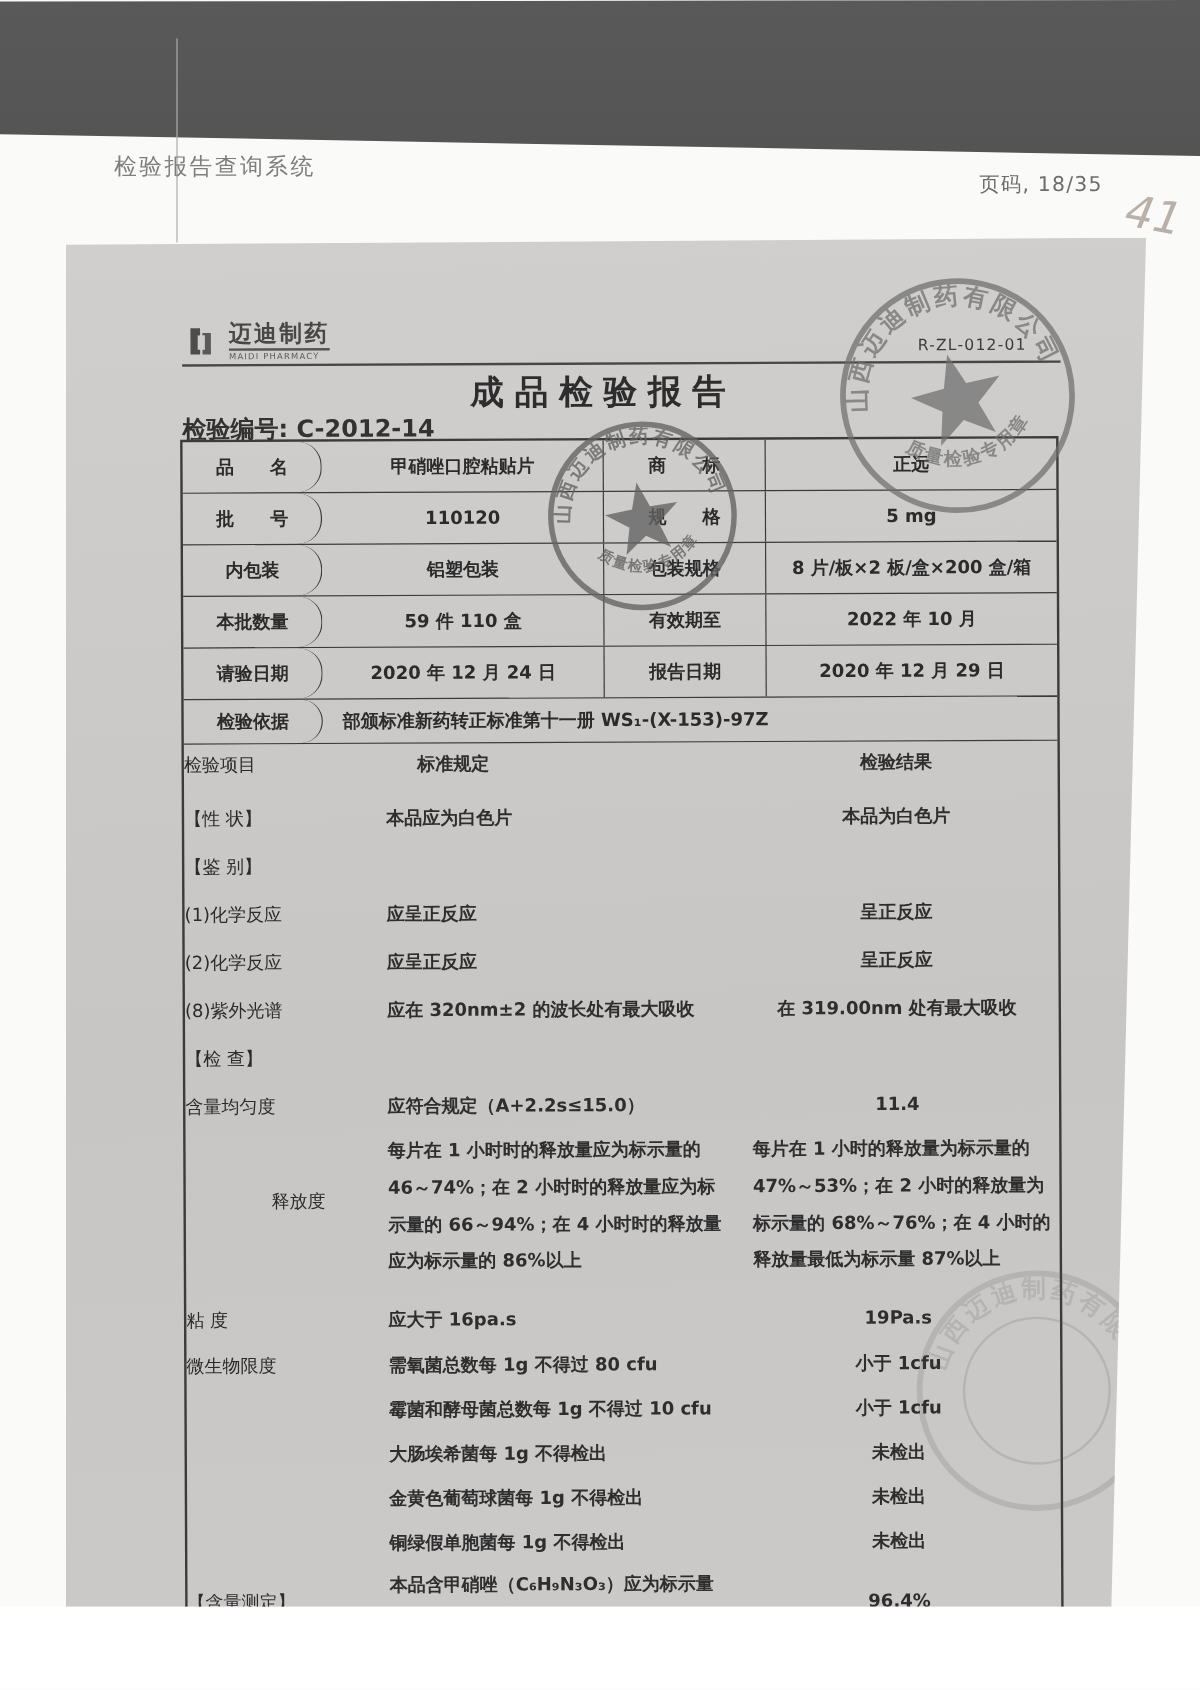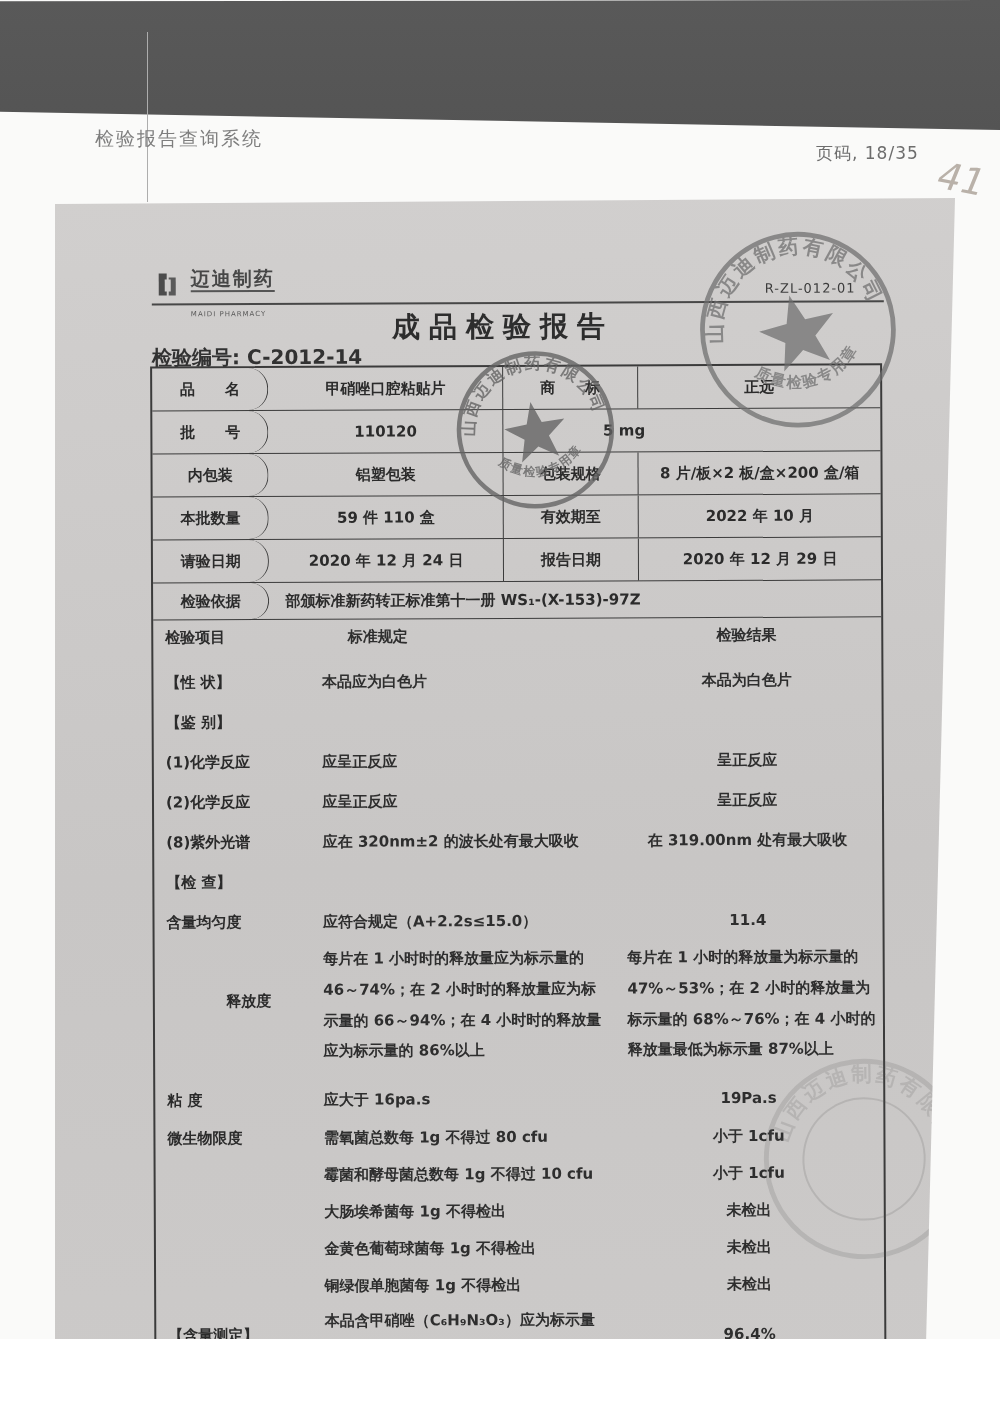--- a/index.html
+++ b/index.html
@@ -26,41 +26,41 @@
     position:absolute; left:55px; top:198px; width:900px; height:1210px;
     background:linear-gradient(178deg,#d1cfce 0%, #c8c6c5 55%, #cccac9 100%);
     clip-path:polygon(0 0.5%, 100% 0, 96.6% 100%, 0 100%);
   }
   .doc { position:absolute; left:0; top:0; width:100%; height:100%; transform:rotate(-0.25deg); }
 
   
   .logo { position:absolute; left:104px; top:46px; display:flex; align-items:flex-start; gap:6px;margin-top:24px; }
   .logo-mark { width:28px; height:30px; }
   .logo-cn { font-size:19px; font-weight:bold; color:#474747; letter-spacing:2px; line-height:1; }
-  .logo-en { font-size:7px; color:#5a5a5a; letter-spacing:1px; border-top:2px solid #555; margin-top:2px; padding-top:18px; }
+  .logo-en { font-size:7px; color:#5a5a5a; letter-spacing:1px; border-top:2px solid #555; margin-top:2px; padding-top:1px; }
   .rule { position:absolute; left:99px; top:104px; width:732px; height:2px; background:#474747; }
   .doc-code { position:absolute; left:712px; top:84px; font-size:13px; color:#3c3c3c; letter-spacing:1px; }
   .doc-title { position:absolute; left:0; top:110px; width:100%; text-align:center; font-size:28px; font-weight:bold; letter-spacing:9px; color:#2d2d2d; }
   .report-no { position:absolute; left:99px; top:145px; font-size:20px; font-weight:bold; color:#323232; }
 
   
   .tbl { position:absolute; left:97px; top:167px; width:732px; border:2px solid #3b3b3b; background:transparent; font-size:15px; }
   .row { display:flex; align-items:stretch; }
   .bb { border-bottom:1.6px solid #3b3b3b; }
   .bt { border-top:1.8px solid #3b3b3b; }
   .cell { display:flex; align-items:center; justify-content:center; text-align:center; padding:3px 4px; font-weight:600; color:#2b2b2b; }
   .br { border-right:1.6px solid #3b3b3b; }
   .il1 { width:16%;border-radius:20px; }  .iv1 { width:32.2%; } .il2 { width:18.6%; } .iv2 { width:33.2%; }
   .info-row { min-height:43px; }
   .basis-row { min-height:37px; }
   .basis-val { flex:1; justify-content:flex-start; text-align:left; padding-left:16px; }
 
   
   .trow { display:flex; align-items:center; min-height:40px; padding:2px 0; }
-  .c-item { width:16%; padding-left:12px; font-weight:700; color:#2b2b2b; }
+  .c-item { width:16%; padding-left:0; font-weight:400; color:#2b2b2b; }
   .c-std  { width:47%; padding-left:52px; padding-right:8px; font-weight:600; color:#2e2e2e; }
   .c-res  { width:37%; text-align:center; font-weight:600; color:#2e2e2e; }
   .m-head { min-height:42px; align-items:flex-start; padding-top:8px; }
   .m-head .c-std { padding-left:78px; }
   .tall { align-items:flex-start; }
   .tall .c-item { padding-top:48px;text-align:right; }
   .para { line-height:2.05; text-align:left; }
   .micro { min-height:37px; }
   .assay { min-height:58px; }
 
@@ -110,20 +110,21 @@
 
         <div class="row info-row bb">
           <div class="cell br il1">品　　名</div>
           <div class="cell br iv1">甲硝唑口腔粘贴片</div>
           <div class="cell br il2">商　　标</div>
           <div class="cell iv2">正远</div>
         </div>
         <div class="row info-row bb">
           <div class="cell br il1">批　　号</div>
           <div class="cell br iv1">110120</div>
+          <div class="cell br il2">规　　格</div>
           <div class="cell iv2">5 mg</div>
         </div>
         <div class="row info-row bb">
           <div class="cell br il1">内包装</div>
           <div class="cell br iv1">铝塑包装</div>
           <div class="cell br il2">包装规格</div>
           <div class="cell iv2">8 片/板×2 板/盒×200 盒/箱</div>
         </div>
         <div class="row info-row bb">
           <div class="cell br il1">本批数量</div>

